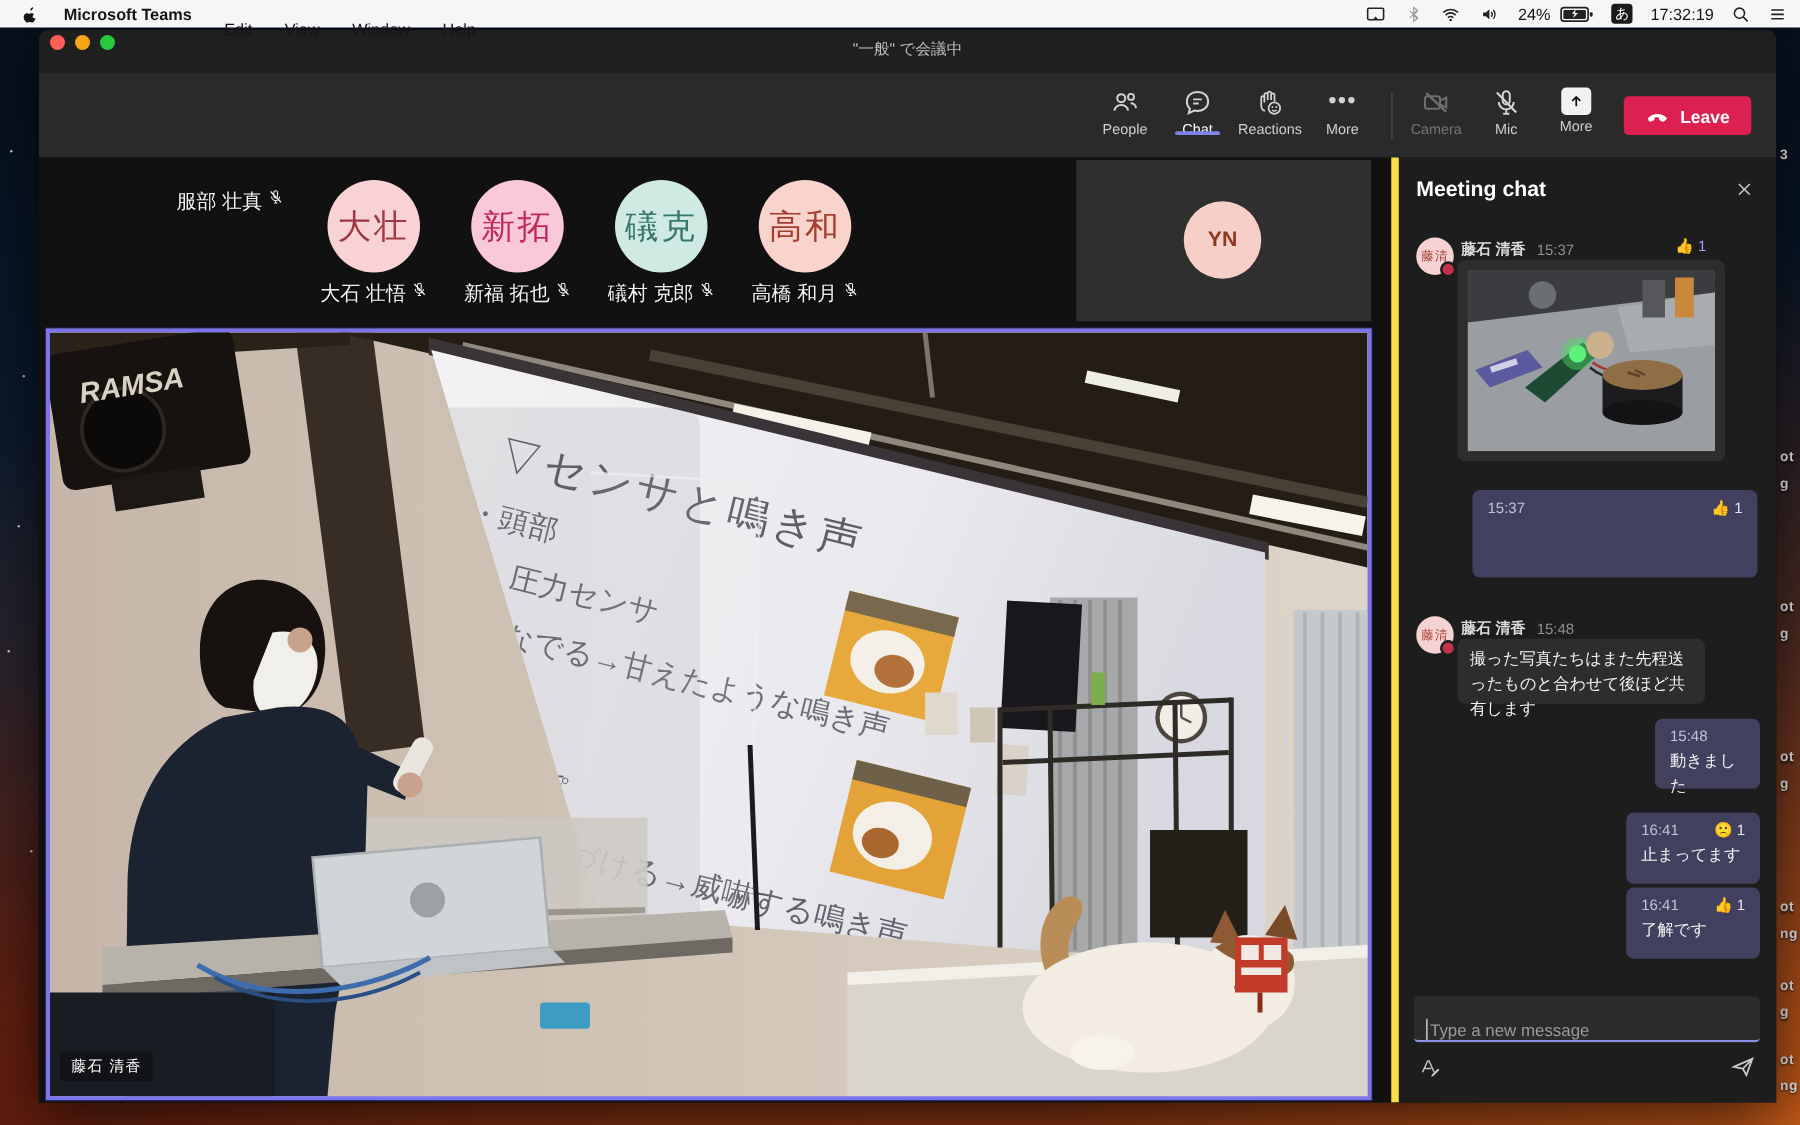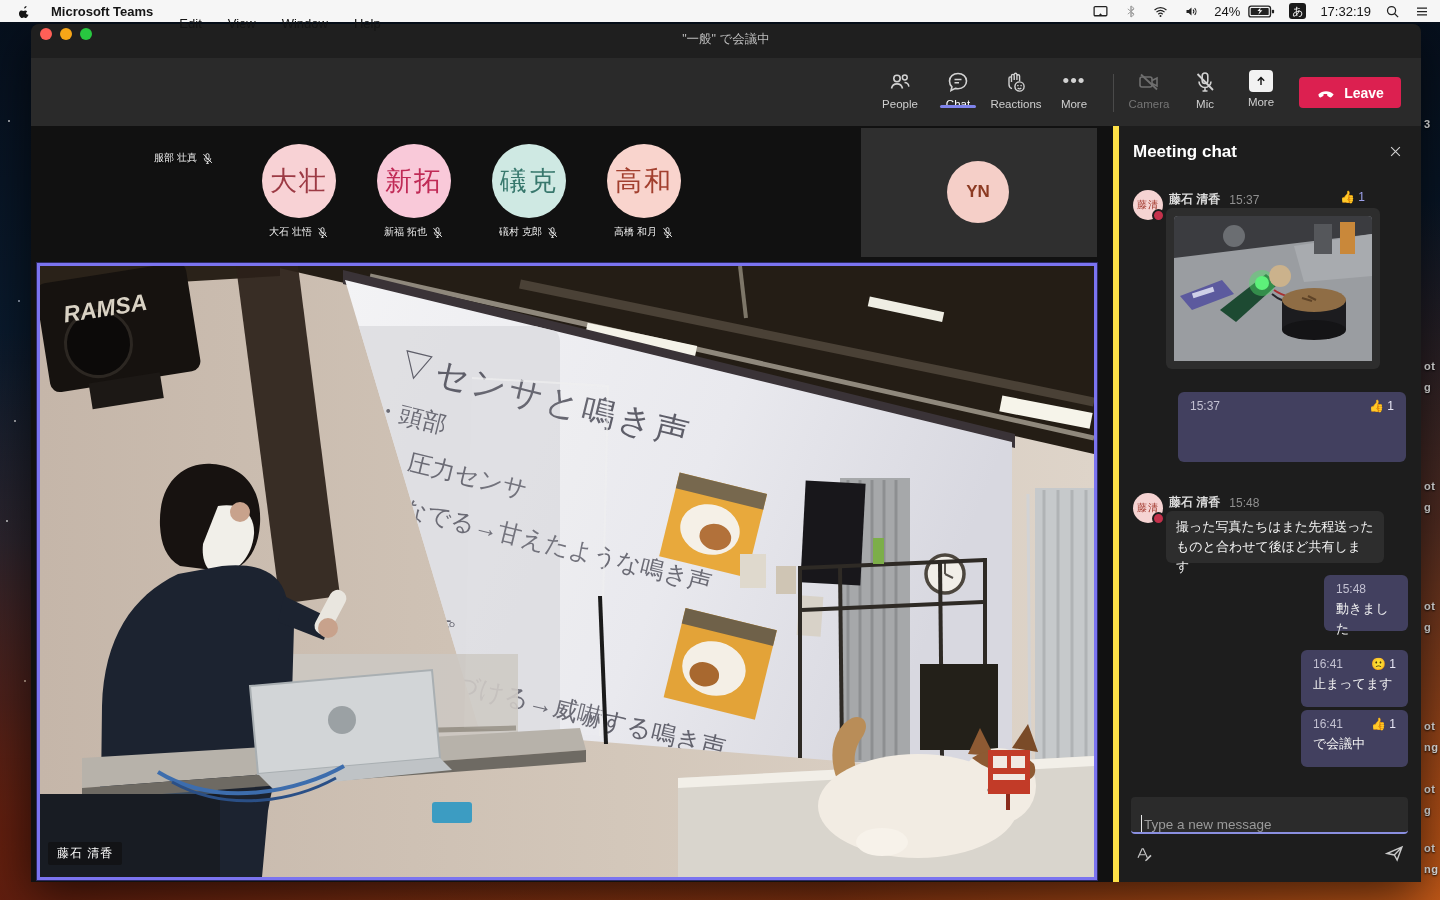--- a/index.html
+++ b/index.html
@@ -62,22 +62,22 @@
     display:flex;align-items:center;justify-content:center;font-weight:bold;font-size:14px;}
   .leave-btn{position:absolute;left:1268px;top:19px;width:102px;height:31px;border-radius:4px;
     background:var(--leave,#dc2050);color:#fff;display:flex;align-items:center;justify-content:center;
     gap:8px;font-size:14px;font-weight:600;}
 
   
   .stage{position:absolute;left:0;top:102px;width:1082px;height:756px;background:#111;}
   .participant{position:absolute;width:148px;text-align:center;}
   .pcirc{width:74px;height:74px;border-radius:50%;margin:0 auto;display:flex;align-items:center;
     justify-content:center;font-size:27px;letter-spacing:2px;}
-  .plabel{margin-top:7px;font-size:10px;color:#f2f2f2;text-shadow:0 1px 2px #000;
-    display:flex;align-items:flex-end;justify-content:center;gap:4px;}
+  .plabel{margin-top:7px;font-size:16px;color:#f2f2f2;text-shadow:0 1px 2px #000;
+    display:flex;align-items:flex-start;justify-content:center;gap:4px;}
   .yn-tile{position:absolute;left:830px;top:2px;width:236px;height:129px;background:#2f2f2f;}
   .yn-circ{position:absolute;left:86px;top:33px;width:62px;height:62px;border-radius:50%;
     display:flex;align-items:center;justify-content:center;font-size:17px;font-weight:bold;}
 
   .video{position:absolute;left:6px;top:137px;width:1054px;height:611px;
     border:3px solid #7b74f0;box-shadow:0 0 0 1px #2c2960;background:#c9bcb0;}
   .video svg{display:block;}
   .nametag{position:absolute;left:8px;bottom:12px;background:rgba(15,15,15,.62);color:#fff;
     font-size:12px;padding:3px 9px;border-radius:2px;letter-spacing:1px;}
 
@@ -612,21 +612,21 @@
               <span class="cnt">1</span>
             </span>
         </div>
       </div>
 
       <div class="mavatar" style="left:14px;top:309px">藤清</div>
       <div class="mrow" style="left:50px;top:310px">
         <span class="mname">藤石 清香</span>
           <span class="mtime">15:48</span>
       </div>
-      <div class="bubble" style="left:47px;top:327px;width:218px;height:52px;padding:6px 10px">
+      <div class="bubble" style="left:47px;top:327px;width:198px;height:52px;padding:6px 10px">
         <div class="btext">撮った写真たちはまた先程送ったものと合わせて後ほど共有します</div>
       </div>
 
       <div class="bubble own" style="left:205px;top:391px;width:84px;height:56px;padding:7px 12px">
         <div class="bub-head">
             <span class="bub-time">15:48</span>
           </div>
         <div class="btext">動きました</div>
       </div>
 
@@ -642,21 +642,21 @@
       </div>
 
       <div class="bubble own" style="left:182px;top:526px;width:107px;height:57px;padding:7px 12px">
         <div class="bub-head">
           <span class="bub-time">16:41</span>
           <span class="rx">
               <span>👍</span>
               <span class="cnt">1</span>
             </span>
         </div>
-        <div class="btext">で会議中</div>
+        <div class="btext">了解です</div>
       </div>
     </div>
 
     <div class="chat-input">
       <span class="caret"></span>
       <span class="placeholder">Type a new message</span>
     </div>
     <div class="input-icons">
       <span><svg width="18" height="18">
             <use href="#ico-format"></use>

